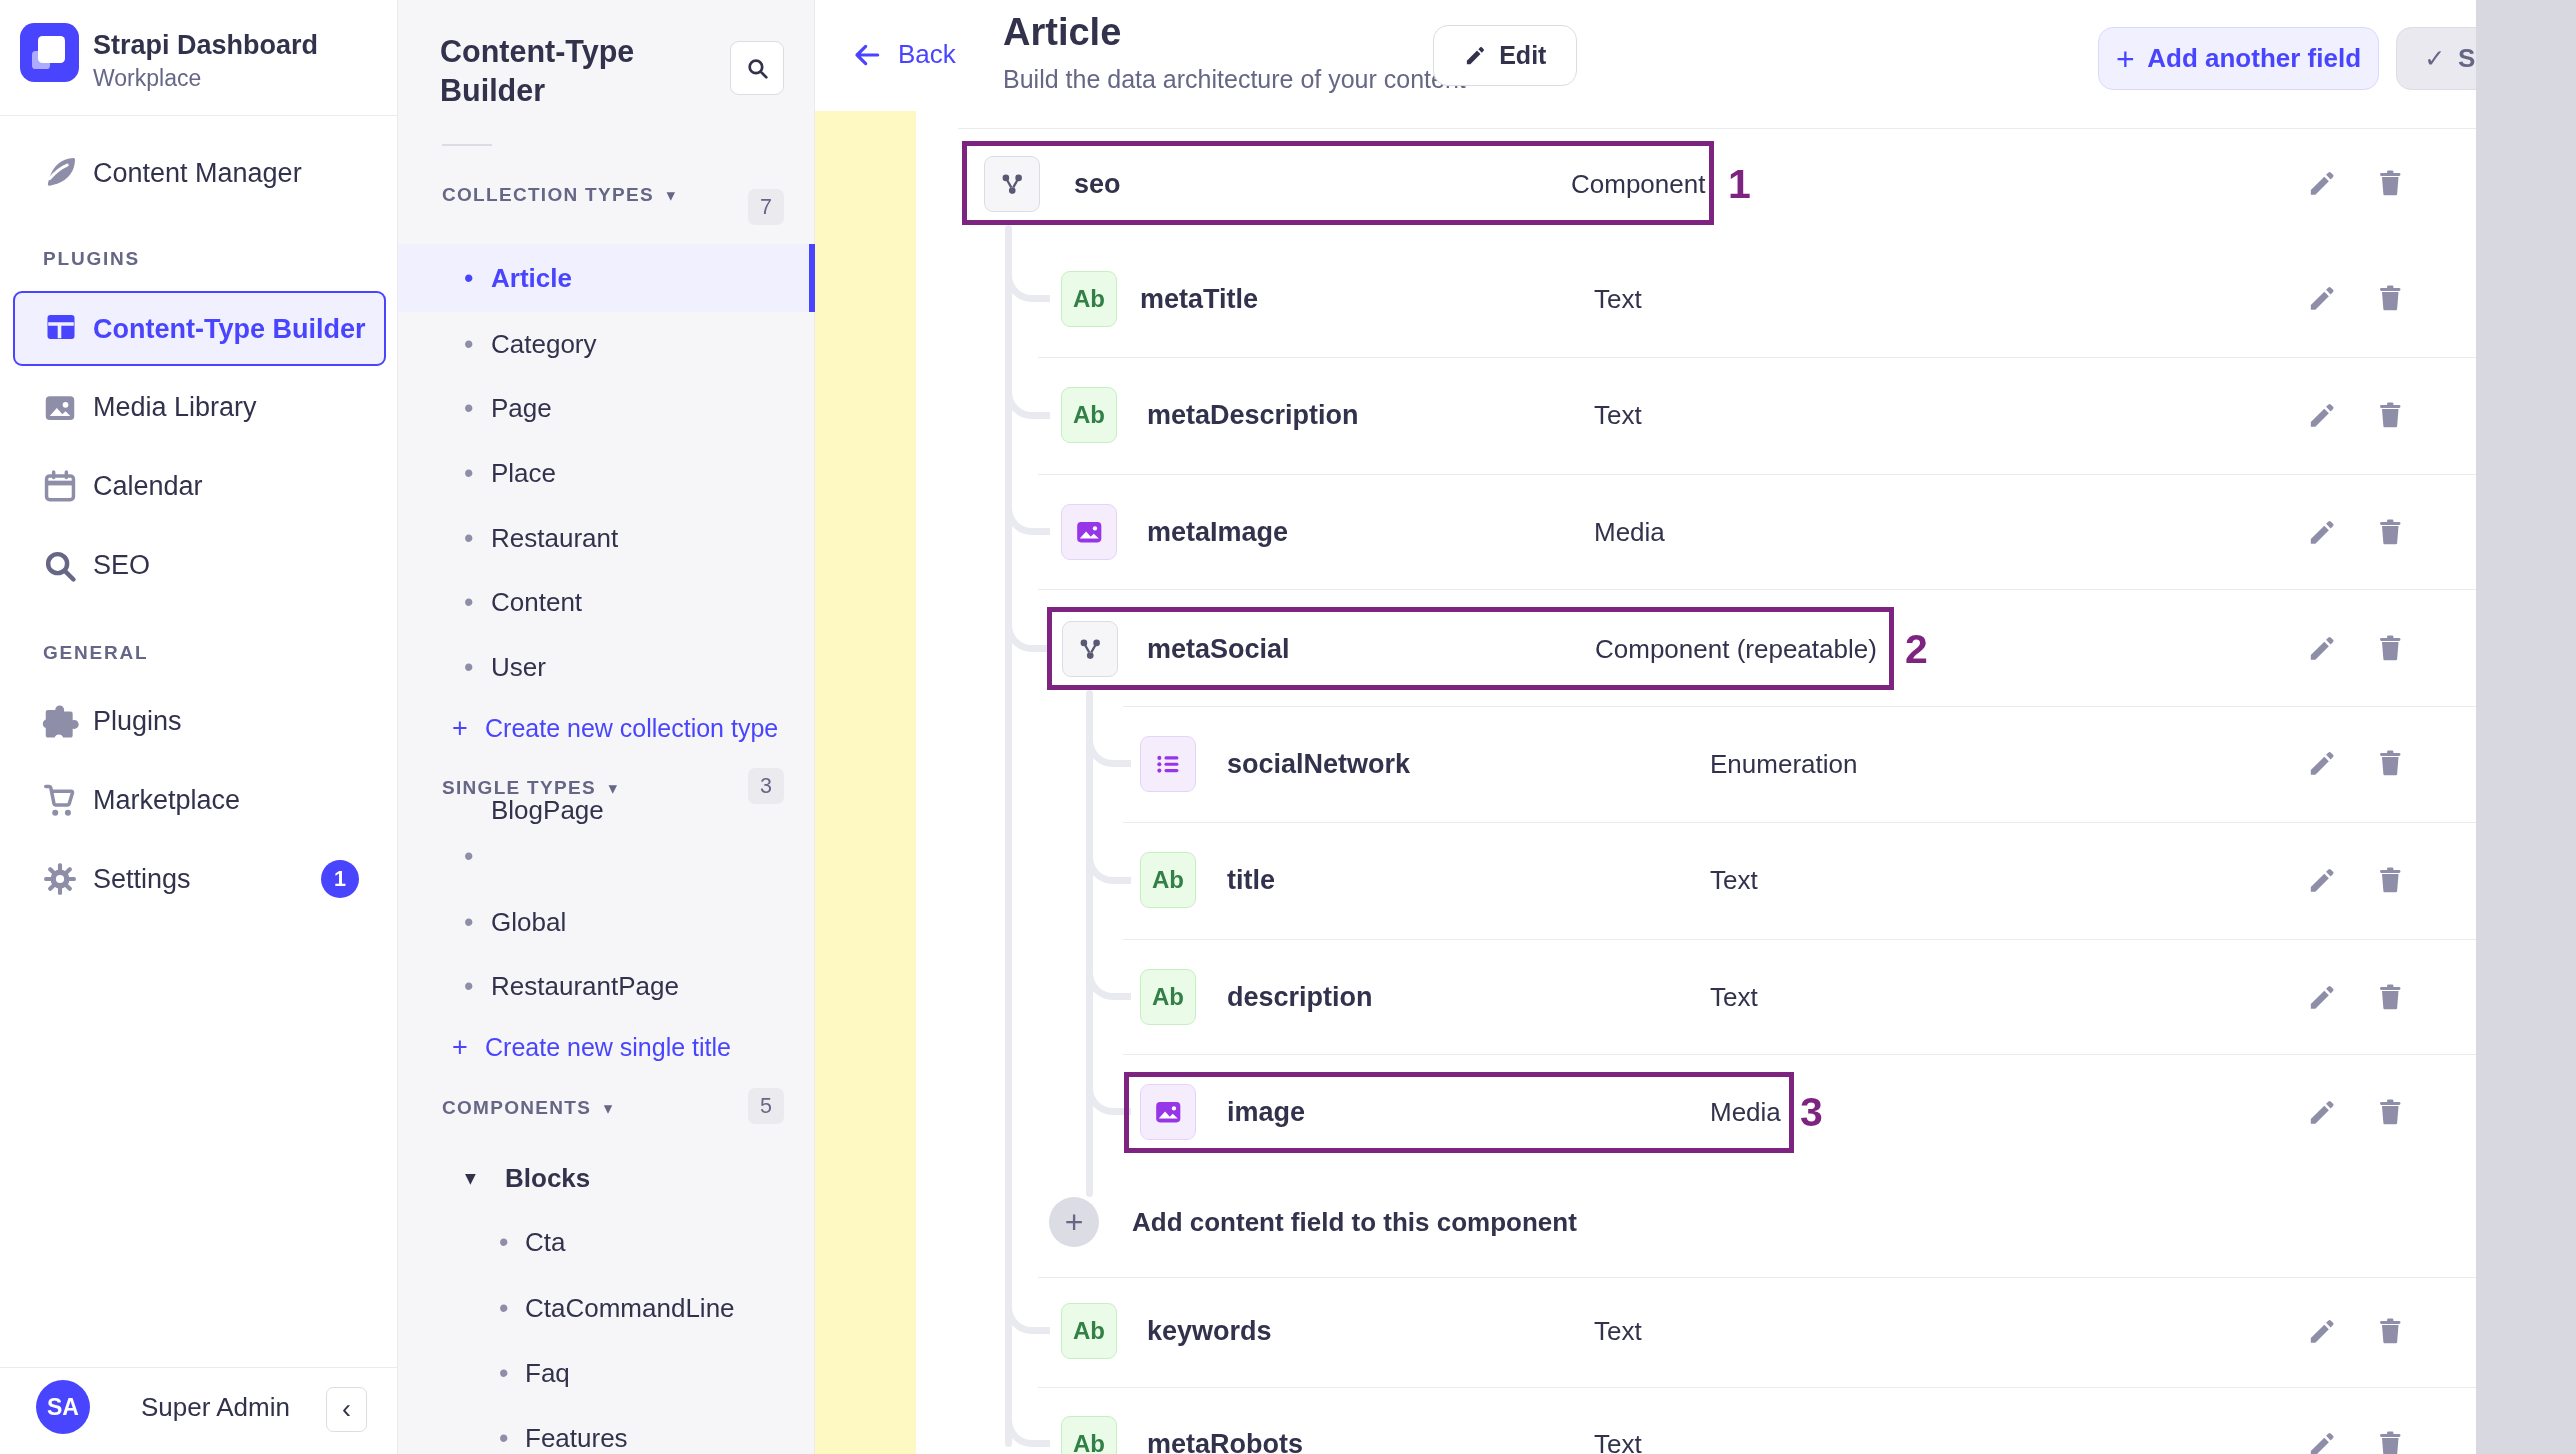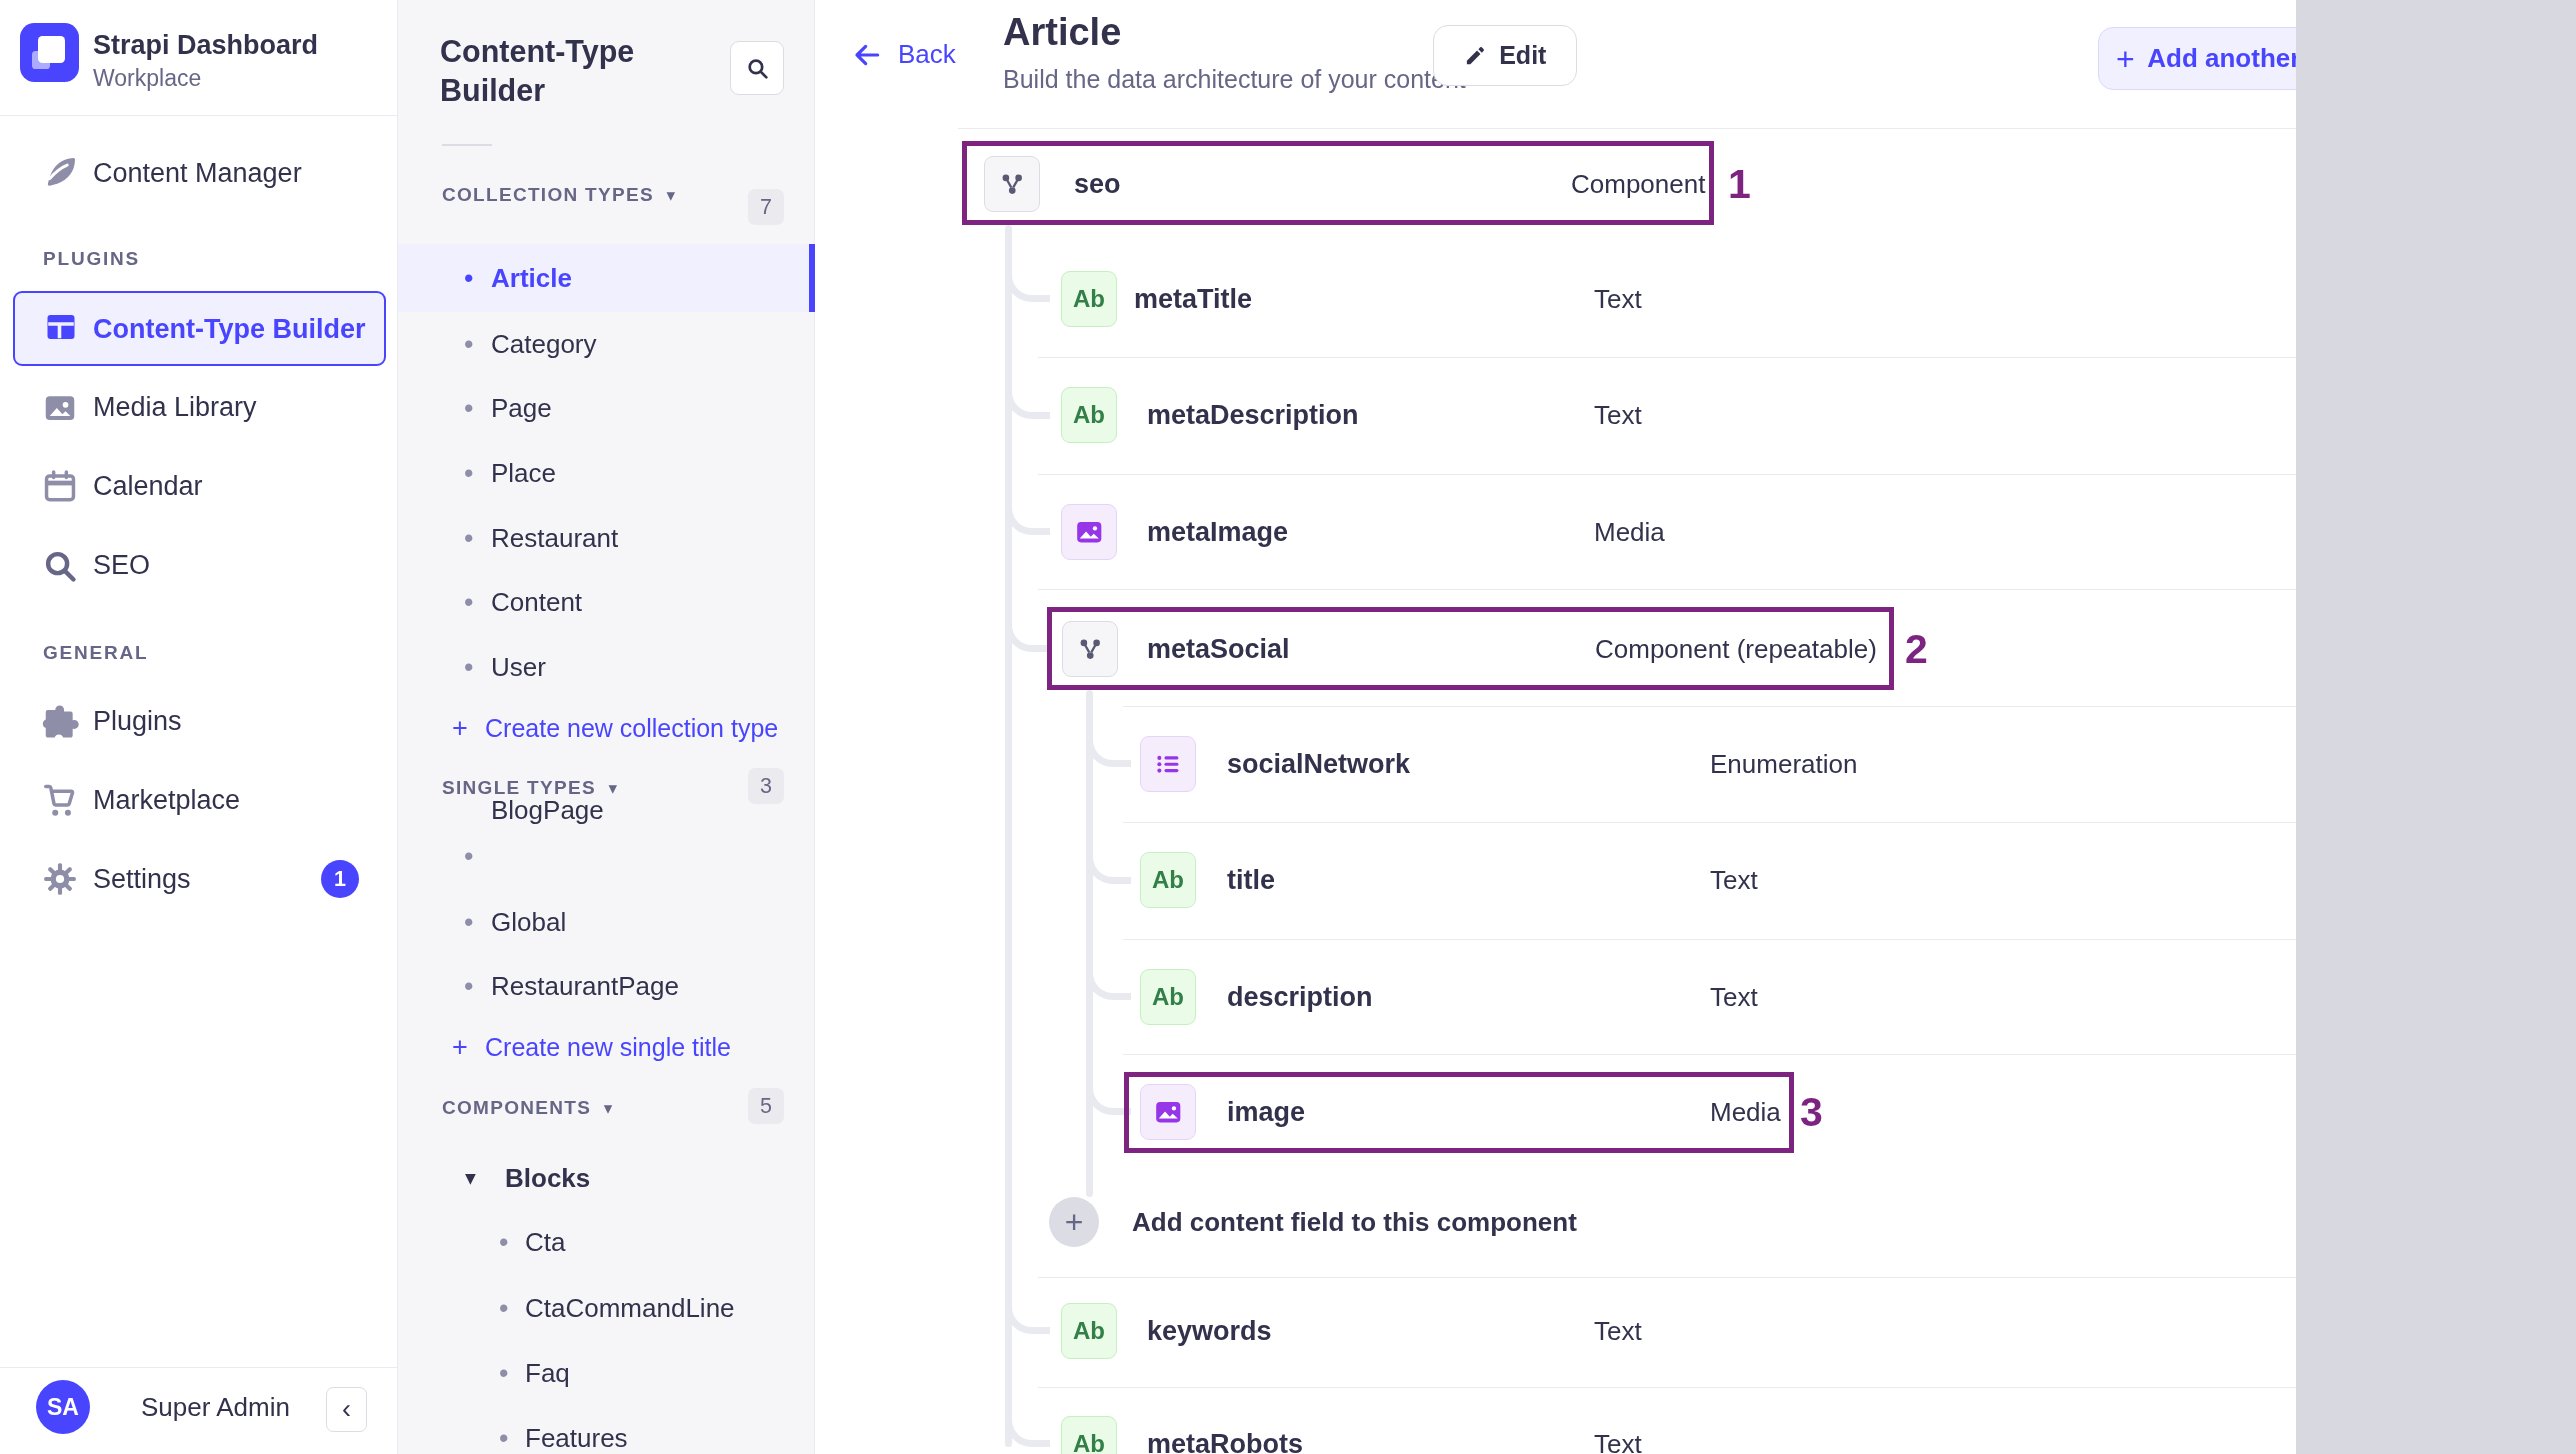--- a/index.html
+++ b/index.html
@@ -1,17 +1,17 @@
 <!DOCTYPE html>
 <html style="font-size:14.4px"><head>
 <meta charset="utf-8">
 <style>
   html,body{margin:0;padding:0;background:#d8d8e0;}
   *{box-sizing:border-box;}
-  .page{position:relative;width:2296px;height:1454px;background:#ffffff;overflow:hidden;
+  .page{position:relative;width:2476px;height:1454px;background:#fef9c3;overflow:hidden;
         font-family:"Liberation Sans", sans-serif;padding-left:48px;-webkit-font-smoothing:antialiased;}
   
   .leftnav{position:absolute;left:0;top:0;width:398px;height:1454px;background:#ffffff;border-right:0.9px solid #eaeaef;}
   .brand-logo{position:absolute;left:20px;top:23px;width:59px;height:59px;border-radius:14.4px;background:#4945ff;}
   .brand-logo .b1{position:absolute;left:18px;top:12.6px;width:27px;height:27px;background:#ffffff;border-radius:4.5px;}
   .brand-logo .b2{position:absolute;left:11.7px;top:28px;width:18px;height:18px;background:rgba(255,255,255,.55);border-radius:3.6px;}
   .brand-name{position:absolute;left:93px;top:30px;font-size:27px;font-weight:700;color:#32324d;}
   .brand-sub{position:absolute;left:93px;top:65px;font-size:23px;color:#666687;}
   .nav-div{position:absolute;left:0;width:398px;height:0.9px;background:#eaeaef;}
   .nav-label{position:absolute;left:43px;font-size:19px;font-weight:700;letter-spacing:1.8px;color:#666687;}
@@ -310,21 +310,21 @@
           <path d="M3 17.4L13.6 6.8l3.6 3.6L6.6 21H3v-3.6z"></path>
           <path d="M15 5.4l1.9-1.9a1.2 1.2 0 0 1 1.7 0l1.9 1.9a1.2 1.2 0 0 1 0 1.7L18.6 9 15 5.4z"></path>
         </svg></span>
     <span class="ricon" style="left:1459px;top:57px;"><svg viewBox="0 0 24 24" width="30.5" height="30.5" fill="#8e8ea9">
           <path d="M5.5 7h13l-1.1 13.6a1 1 0 0 1-1 .9H7.6a1 1 0 0 1-1-.9L5.5 7z"></path>
           <rect x="4" y="4" width="16" height="2.2" rx="1"></rect>
           <path d="M9.5 4V3a1 1 0 0 1 1-1h3a1 1 0 0 1 1 1v1h-5z"></path>
         </svg></span>
 
     <div class="fi fi-text" style="left:145px;top:160px;">Ab</div>
-    <span class="fname" style="left:218px;top:188px;">metaTitle</span>
+    <span class="fname" style="left:224px;top:188px;">metaTitle</span>
     <span class="ftype" style="left:678px;top:188px;">Text</span>
     <span class="ricon" style="left:1391px;top:172px;"><svg viewBox="0 0 24 24" width="30.5" height="30.5" fill="#8e8ea9">
           <path d="M3 17.4L13.6 6.8l3.6 3.6L6.6 21H3v-3.6z"></path>
           <path d="M15 5.4l1.9-1.9a1.2 1.2 0 0 1 1.7 0l1.9 1.9a1.2 1.2 0 0 1 0 1.7L18.6 9 15 5.4z"></path>
         </svg></span>
     <span class="ricon" style="left:1459px;top:172px;"><svg viewBox="0 0 24 24" width="30.5" height="30.5" fill="#8e8ea9">
           <path d="M5.5 7h13l-1.1 13.6a1 1 0 0 1-1 .9H7.6a1 1 0 0 1-1-.9L5.5 7z"></path>
           <rect x="4" y="4" width="16" height="2.2" rx="1"></rect>
           <path d="M9.5 4V3a1 1 0 0 1 1-1h3a1 1 0 0 1 1 1v1h-5z"></path>
         </svg></span>

